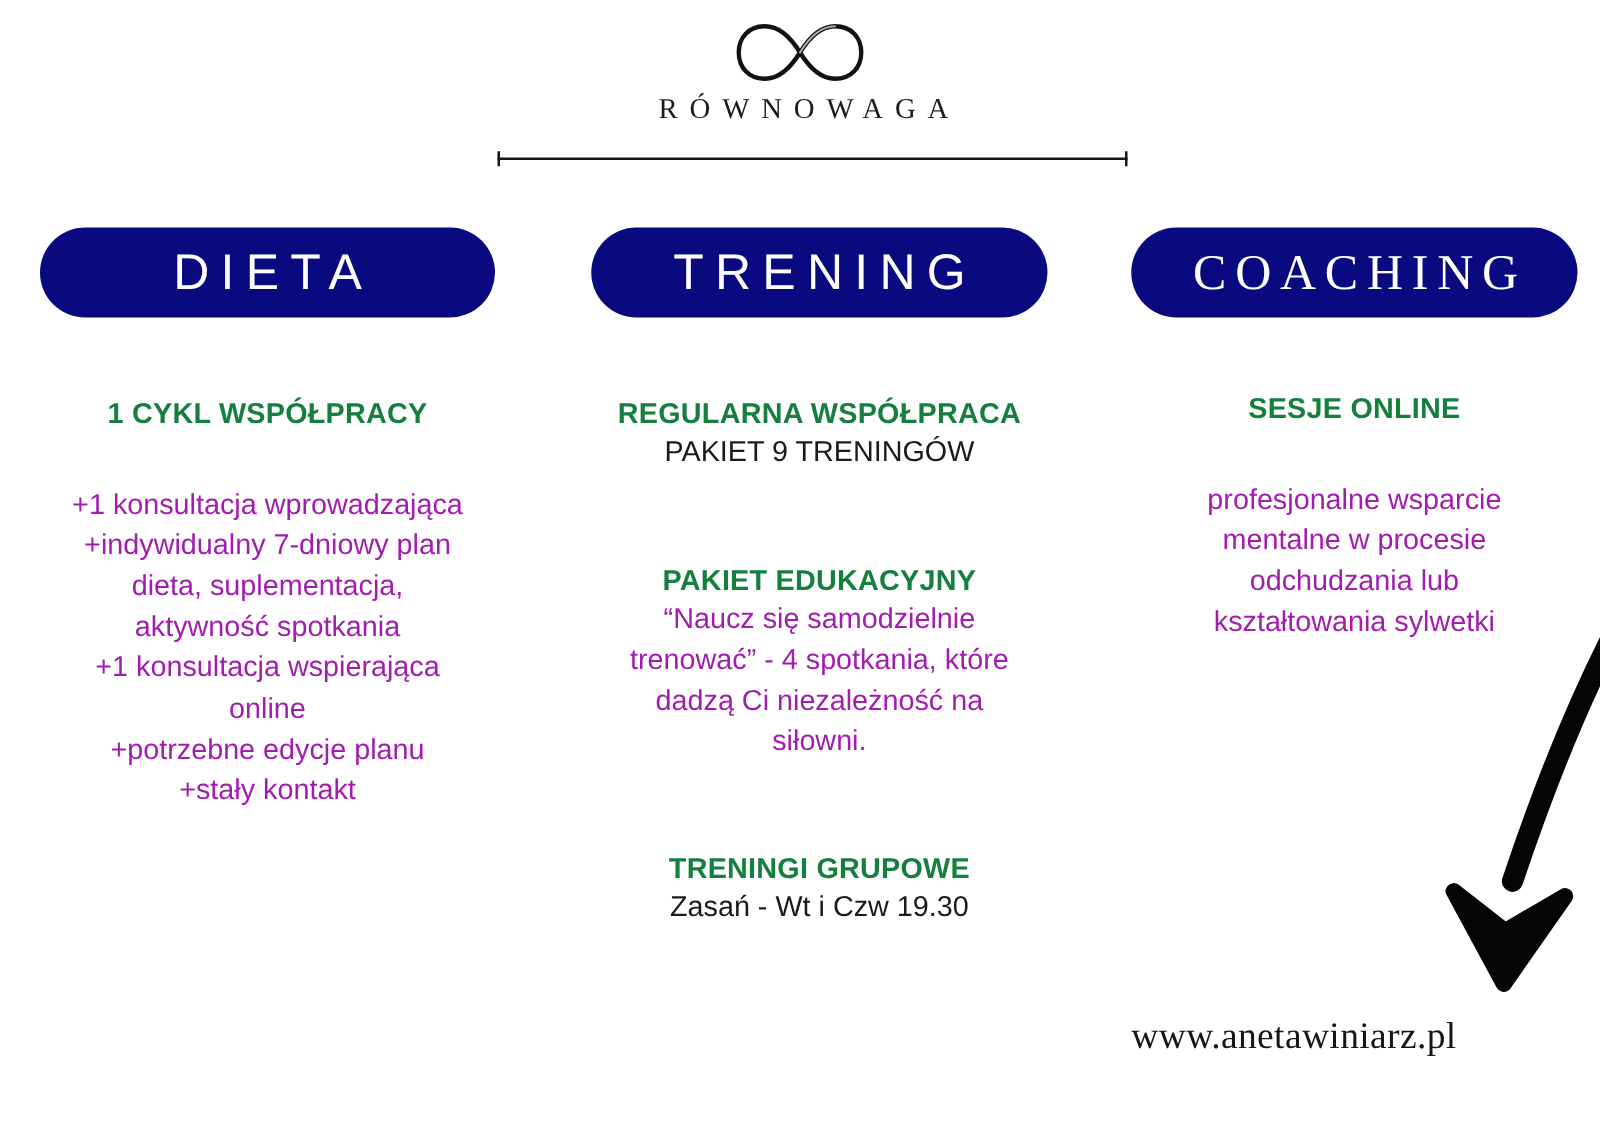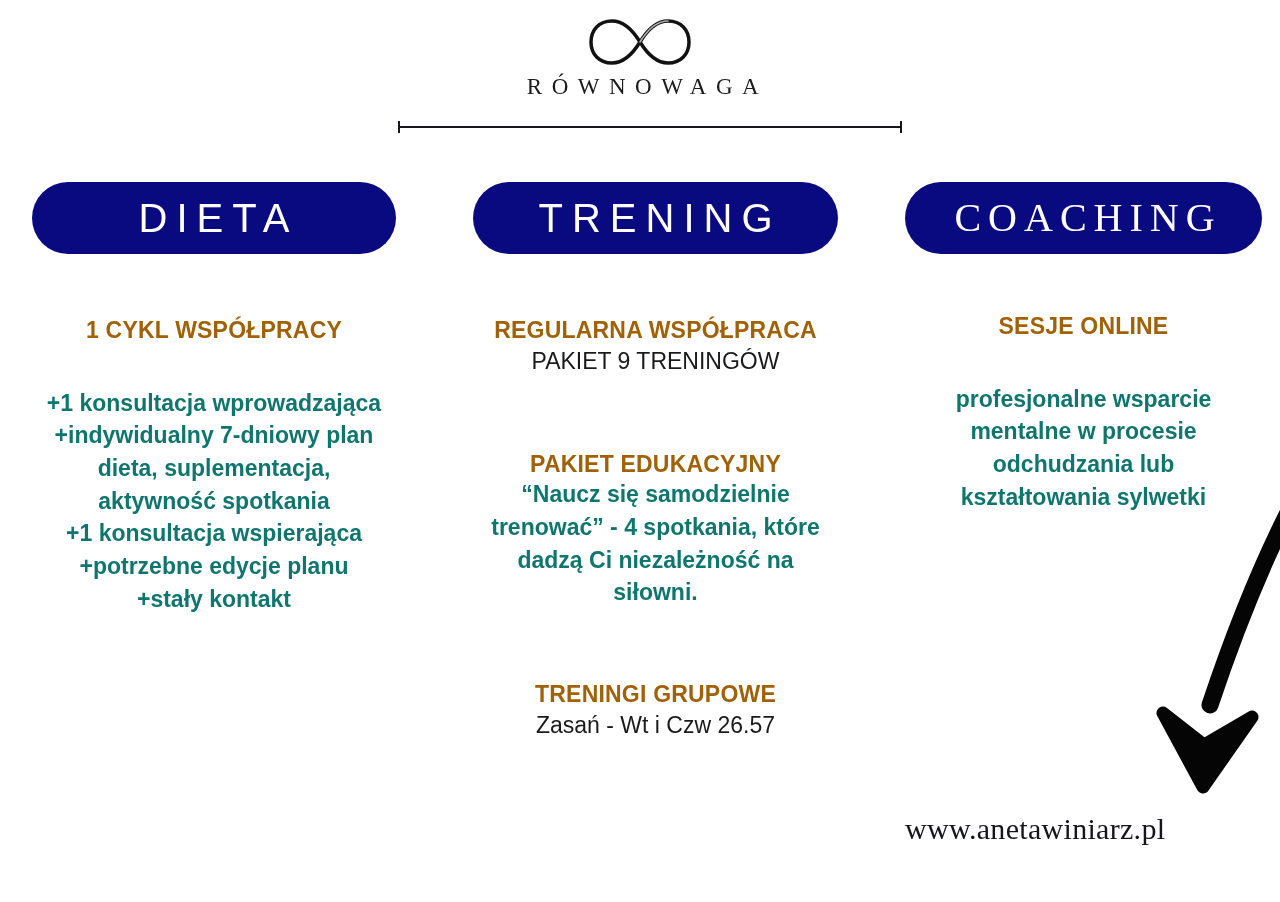--- a/index.html
+++ b/index.html
@@ -91,34 +91,34 @@
   .col-coaching .pill-label { letter-spacing:7px; font-size:40px;font-family:Liberation Serif, serif; }
 
   .col-body {
     text-align:center;
     padding-top:0;
   }
 
   .heading {
     font-weight:700;
     font-size:23px;
-    color:#a16207;
+    color:#15803d;
     letter-spacing:.2px;
     line-height:1.25;
   }
   .subheading {
     font-weight:400;
     font-size:23px;
     color:#1a1a1a;
     line-height:1.3;
   }
   .para {
-    font-weight:700;
-    font-size:23px;
-    color:#0f766e;
+    font-weight:400;
+    font-size:23px;
+    color:#a21caf;
     line-height:1.42;
   }
   .para-line { display:block; }
 
   
   .col-dieta .heading     { margin-top:62px; }
   .col-dieta .para        { margin-top:42px; }
 
   .col-trening .heading   { margin-top:62px; }
   .col-trening .subheading{ margin-top:2px; }
@@ -183,20 +183,21 @@
       <span class="pill-label">DIETA</span>
     </div>
     <div class="col-body">
       <div class="heading">1 CYKL WSPÓŁPRACY</div>
       <div class="para">
         <span class="para-line">+1 konsultacja wprowadzająca</span>
         <span class="para-line">+indywidualny 7-dniowy plan</span>
         <span class="para-line">dieta, suplementacja,</span>
         <span class="para-line">aktywność spotkania</span>
         <span class="para-line">+1 konsultacja wspierająca</span>
+        <span class="para-line">online</span>
         <span class="para-line">+potrzebne edycje planu</span>
         <span class="para-line">+stały kontakt</span>
       </div>
     </div>
   </div>
 
   <div class="col col-trening">
     <div class="pill">
       <span class="pill-label">TRENING</span>
     </div>
@@ -210,21 +211,21 @@
         <div class="para">
           <span class="para-line">“Naucz się samodzielnie</span>
           <span class="para-line">trenować” - 4 spotkania, które</span>
           <span class="para-line">dadzą Ci niezależność na</span>
           <span class="para-line">siłowni.</span>
         </div>
       </div>
 
       <div class="block-3">
         <div class="heading">TRENINGI GRUPOWE</div>
-        <div class="subheading">Zasań - Wt i Czw 26.57</div>
+        <div class="subheading">Zasań - Wt i Czw 19.30</div>
       </div>
 
     </div>
   </div>
 
   <div class="col col-coaching">
     <div class="pill">
       <span class="pill-label">COACHING</span>
     </div>
     <div class="col-body">

